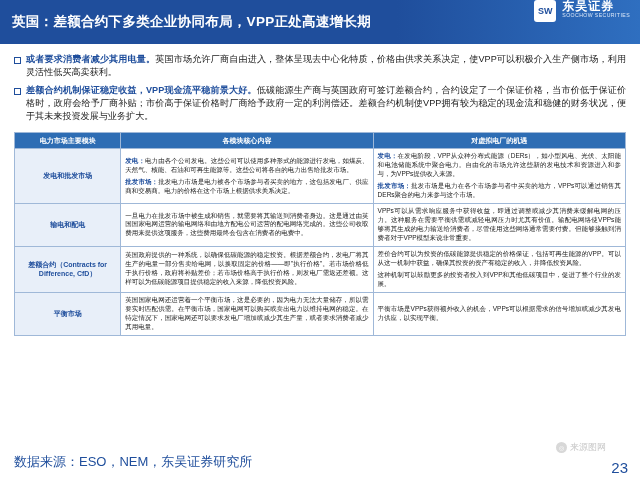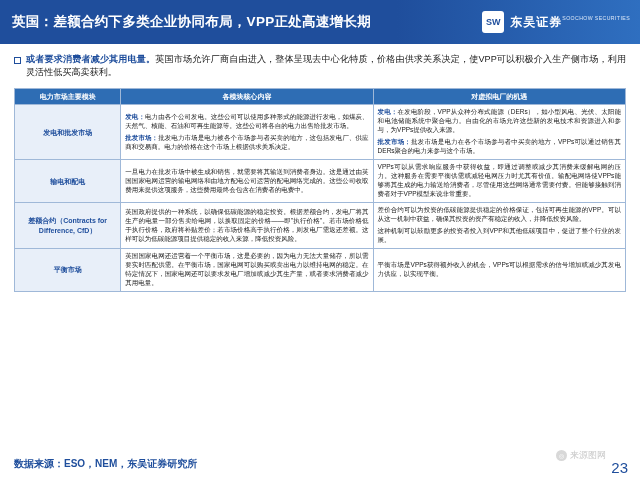--- a/index.html
+++ b/index.html
@@ -23,29 +23,29 @@
   .header-title{
     color:#ffffff;
     font-size:13.5px;
     font-weight:bold;
     padding-left:12px;
     letter-spacing:0.3px;
     white-space:nowrap;
   }
   .logo-block{
     position:absolute;right:0;top:0;height:44px;
-    display:flex;align-items:center;gap:6px;
+    display:flex;gap:6px;
     padding-right:10px;
   }
   .logo-mark{
     width:22px;height:22px;border-radius:3px;background:#ffffff;
     display:flex;align-items:center;justify-content:center;
     color:#1f4e9c;font-size:9px;font-weight:bold;
   }
-  .logo-text{display:flex;flex-direction:row;line-height:1.05;}
+  .logo-text{display:flex;flex-direction:column;line-height:1.05;}
   .logo-cn{color:#fff;font-size:12px;font-weight:bold;letter-spacing:1px;}
   .logo-en{color:#dce8f8;font-size:5.2px;letter-spacing:0.4px;}
 
   
   .bullets{
     padding:9px 14px 4px 14px;
   }
   .bullet{
     display:flex;
     margin-bottom:5px;
@@ -106,28 +106,28 @@
     text-align:center;
     line-height:1.35;
   }
   .cell-p{margin:0 0 3px 0;}
   .cell-p:last-child{margin-bottom:0;}
   .lead{font-weight:bold;color:#1f4e9c;}
 
   
   .footer{
     position:absolute;left:14px;bottom:9px;
-    font-size:10px;color:#1f4e9c;font-weight:bold;
+    font-size:13px;color:#1f4e9c;font-weight:normal;
   }
   .pagenum{
     position:absolute;right:12px;bottom:4px;
     font-size:15px;color:#1f4e9c;font-weight:normal;
   }
   .watermark{
-    position:absolute;right:34px;bottom:18px;
+    position:absolute;right:34px;bottom:26px;
     font-size:9px;color:#c8c8c8;
     display:flex;align-items:center;gap:3px;
   }
   .wm-dot{
     width:11px;height:11px;border-radius:50%;
     background:#d8d8d8;color:#fff;font-size:6px;
     display:flex;align-items:center;justify-content:center;
   }
 </style>
 </head>
@@ -144,20 +144,24 @@
         <span class="logo-en">SOOCHOW SECURITIES</span>
       </div>
     </div>
   </div>
 
   <div class="bullets">
     <div class="bullet">
       <span class="bullet-mark"></span>
       <span class="bullet-text"><span class="blue">或者要求消费者减少其用电量。</span><span>英国市场允许厂商自由进入，整体呈现去中心化特质，价格由供求关系决定，使VPP可以积极介入生产侧市场，利用灵活性低买高卖获利。</span></span>
     </div>
+    <div class="bullet">
+      <span class="bullet-mark"></span>
+      <span class="bullet-text"><span class="blue">差额合约机制保证稳定收益，VPP现金流平稳前景大好。</span><span>低碳能源生产商与英国政府可签订差额合约，合约设定了一个保证价格，当市价低于保证价格时，政府会给予厂商补贴；市价高于保证价格时厂商给予政府一定的利润偿还。差额合约机制使VPP拥有较为稳定的现金流和稳健的财务状况，便于其未来投资发展与业务扩大。</span></span>
+    </div>
   </div>
 
 
   <div class="tbl-wrap">
     <table>
       <thead>
         <tr>
           <th class="col-a">电力市场主要模块</th>
           <th class="col-b">各模块核心内容</th>
           <th class="col-c">对虚拟电厂的机遇</th>

